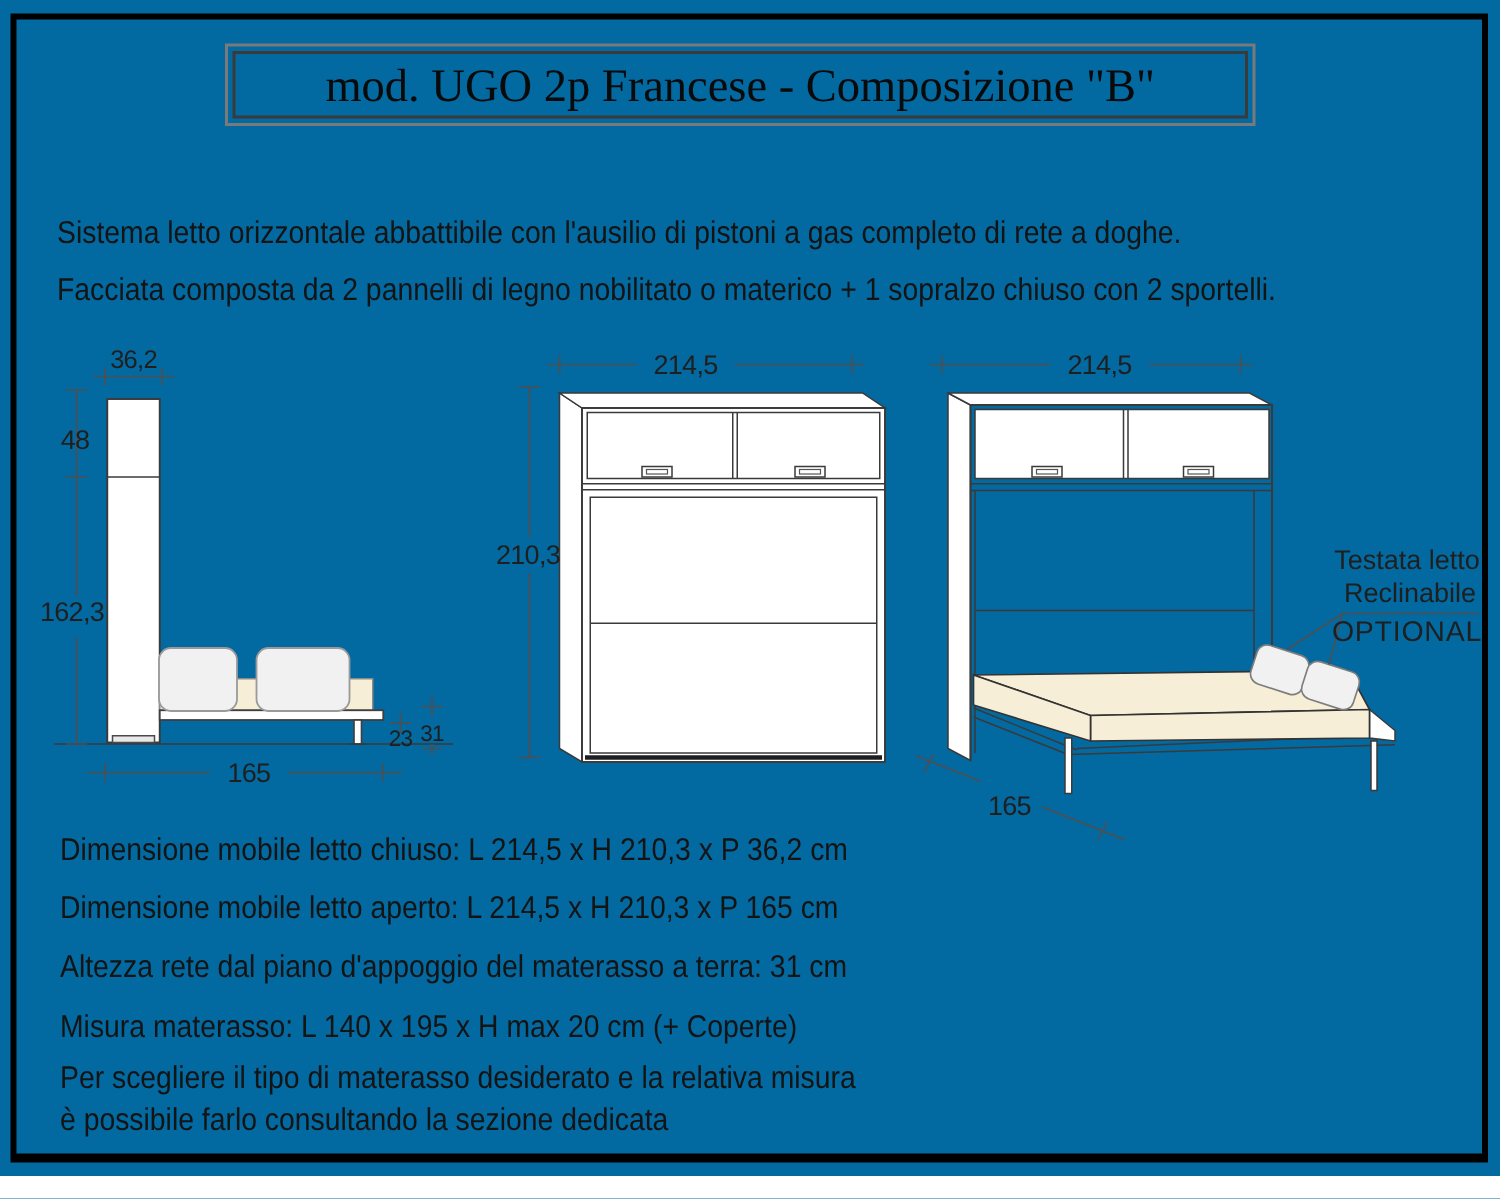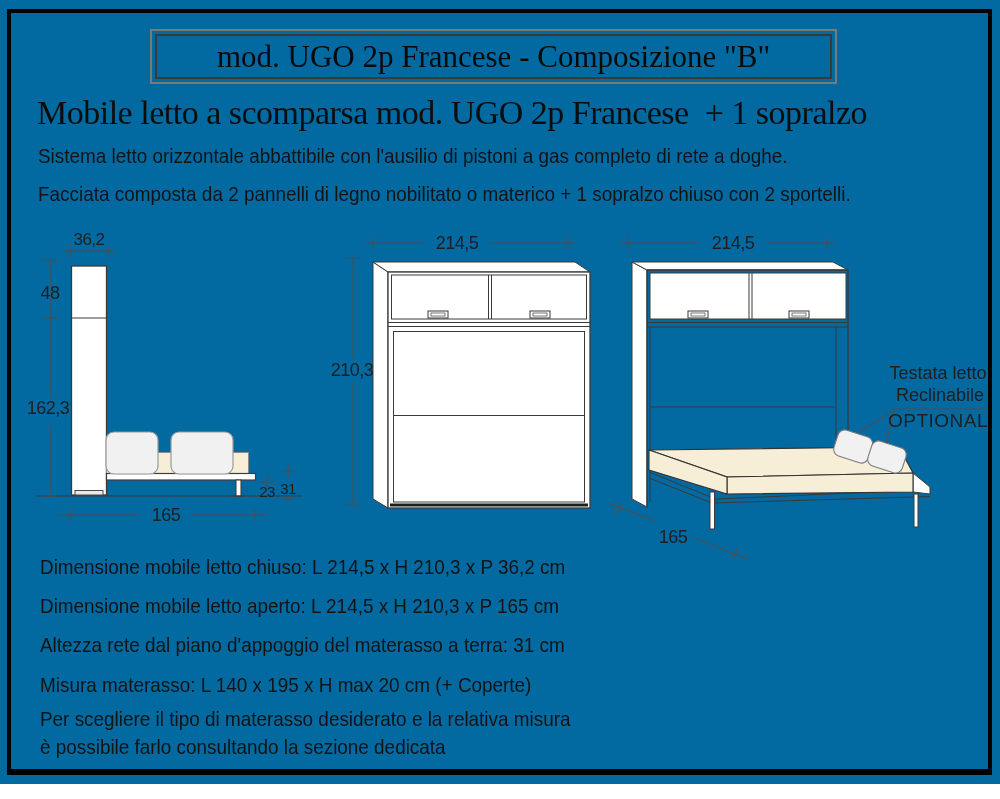--- a/index.html
+++ b/index.html
@@ -34,21 +34,20 @@
 
 <div class="page">
   <div class="frame"></div>
 
   <div class="title-box">
     <div class="title-box-inner">
       <span class="title-text">mod. UGO 2p Francese - Composizione "B"</span>
     </div>
   </div>
 
-  <h1 class="heading">Mobile letto a scomparsa mod. UGO 2p Francese  + 1 sopralzo</h1>
 
   <div class="txt" style="left:38px;top:144px;">Sistema letto orizzontale abbattibile con l'ausilio di pistoni a gas completo di rete a doghe.</div>
   <div class="txt" style="left:38px;top:182px;">Facciata composta da 2 pannelli di legno nobilitato o materico + 1 sopralzo chiuso con 2 sportelli.</div>
 
   <svg class="diagram-svg" viewBox="0 0 1000 799">
 
     <g>
       <path class="ln1" d="M36,496 H302"></path>
       <rect class="white ln" x="71.5" y="266" width="35" height="229"></rect>
       <path class="ln1" d="M71.5,318 H106.5"></path>

